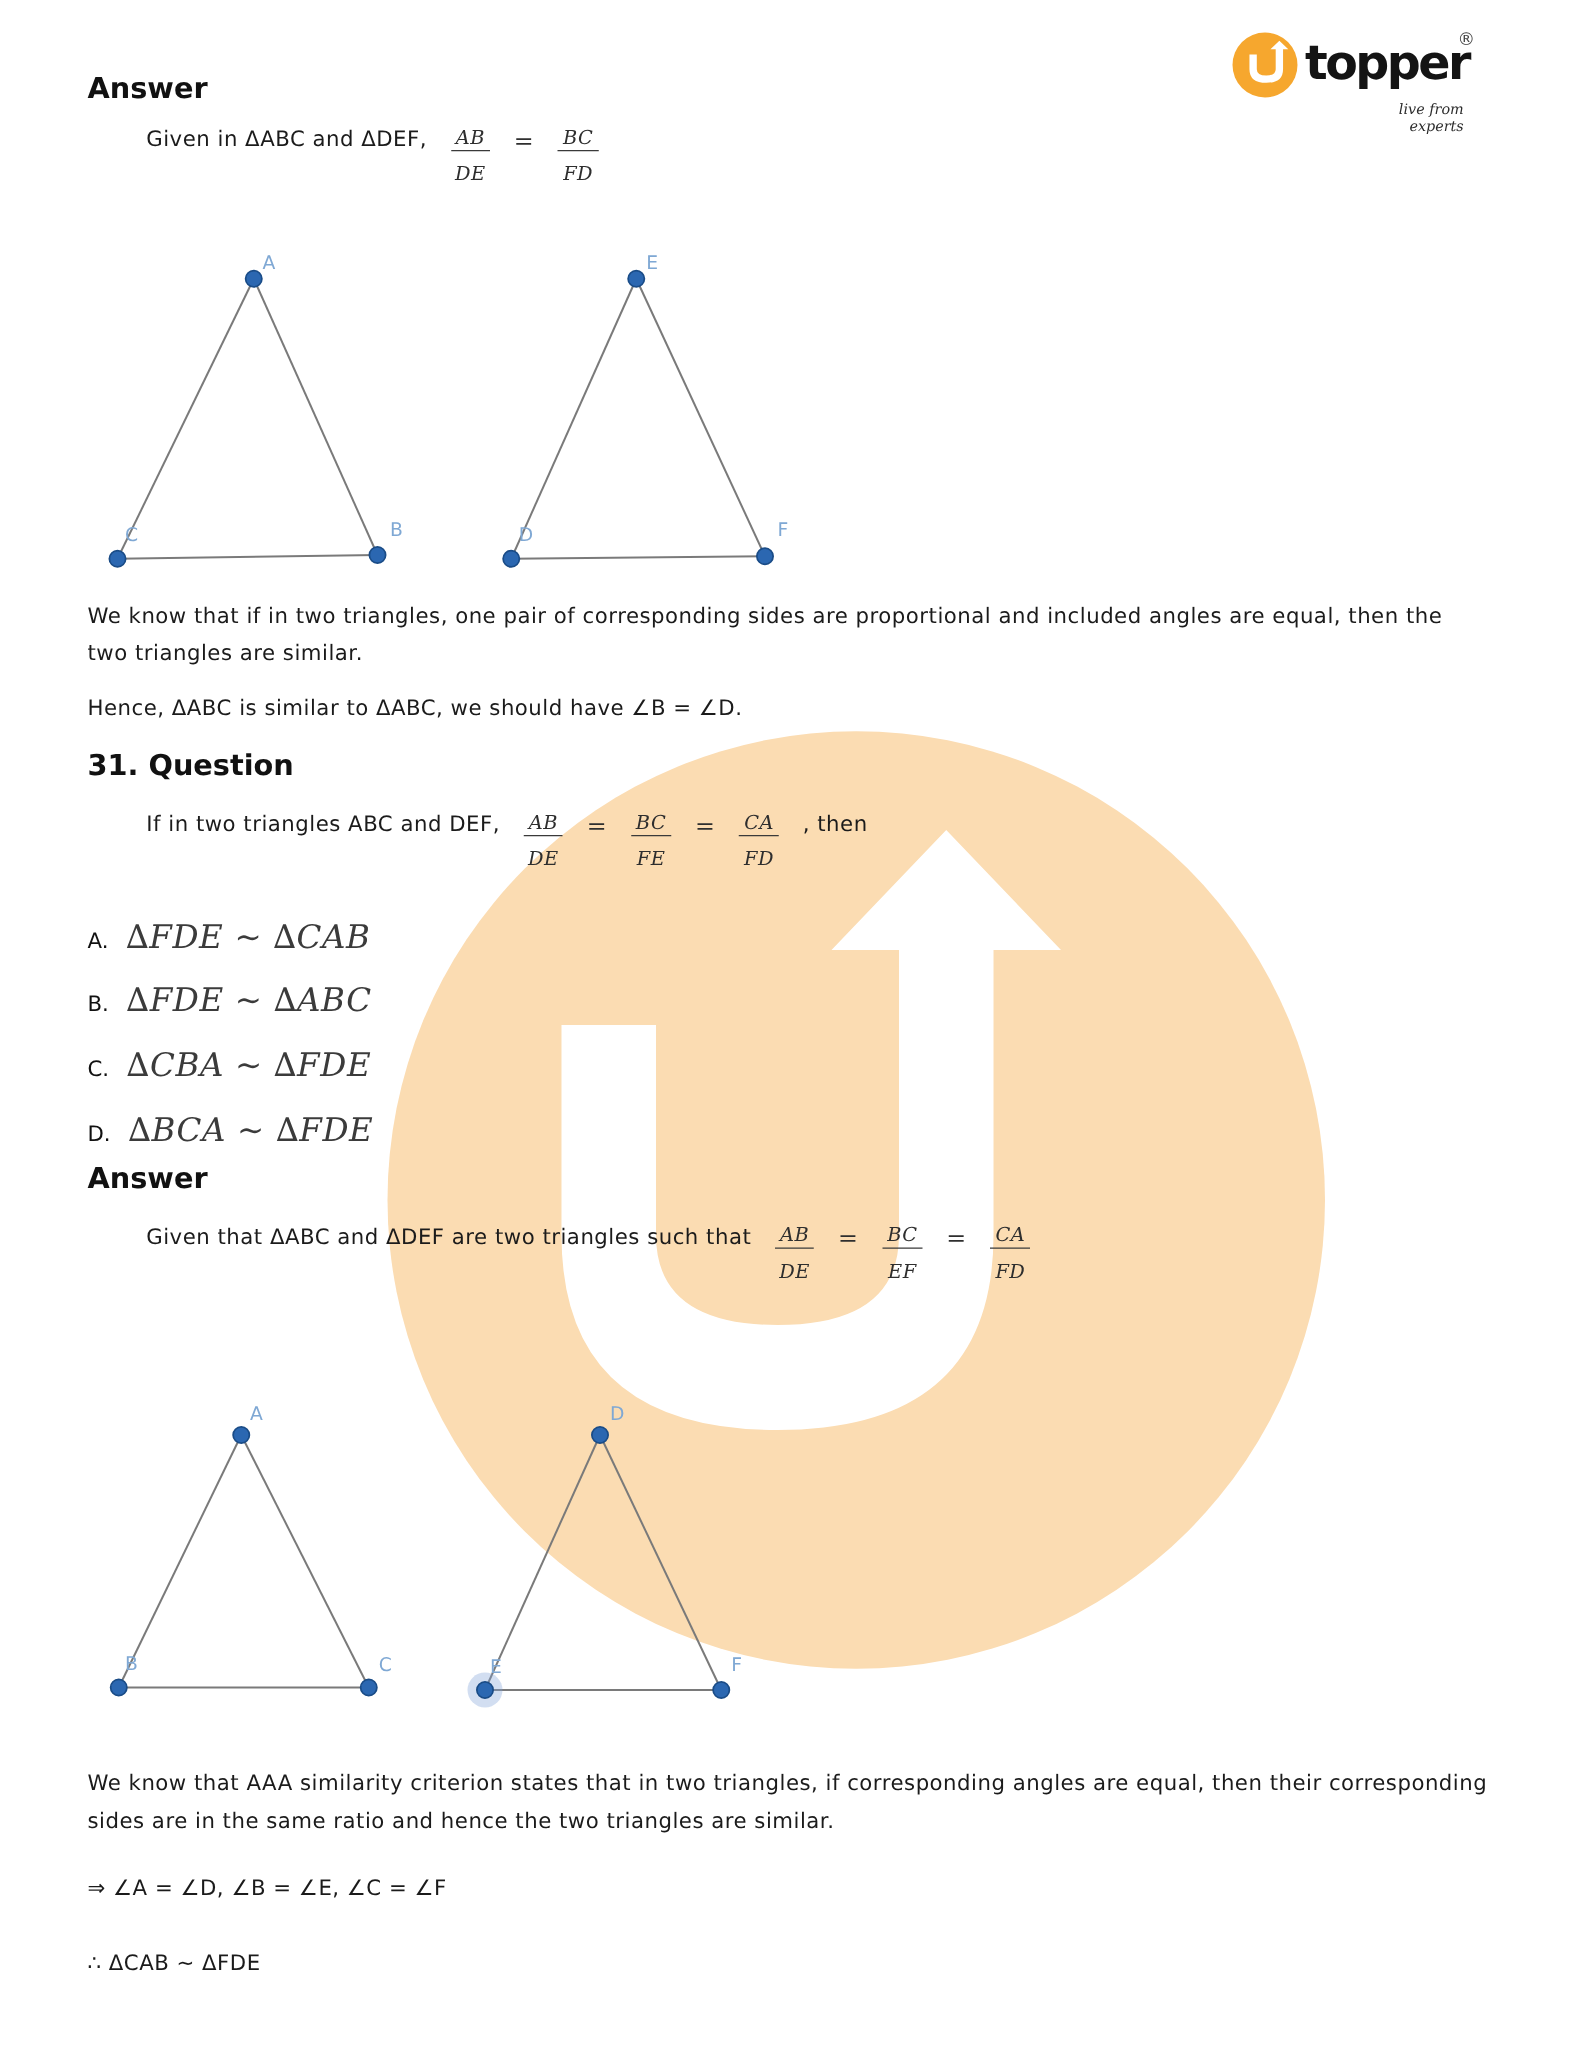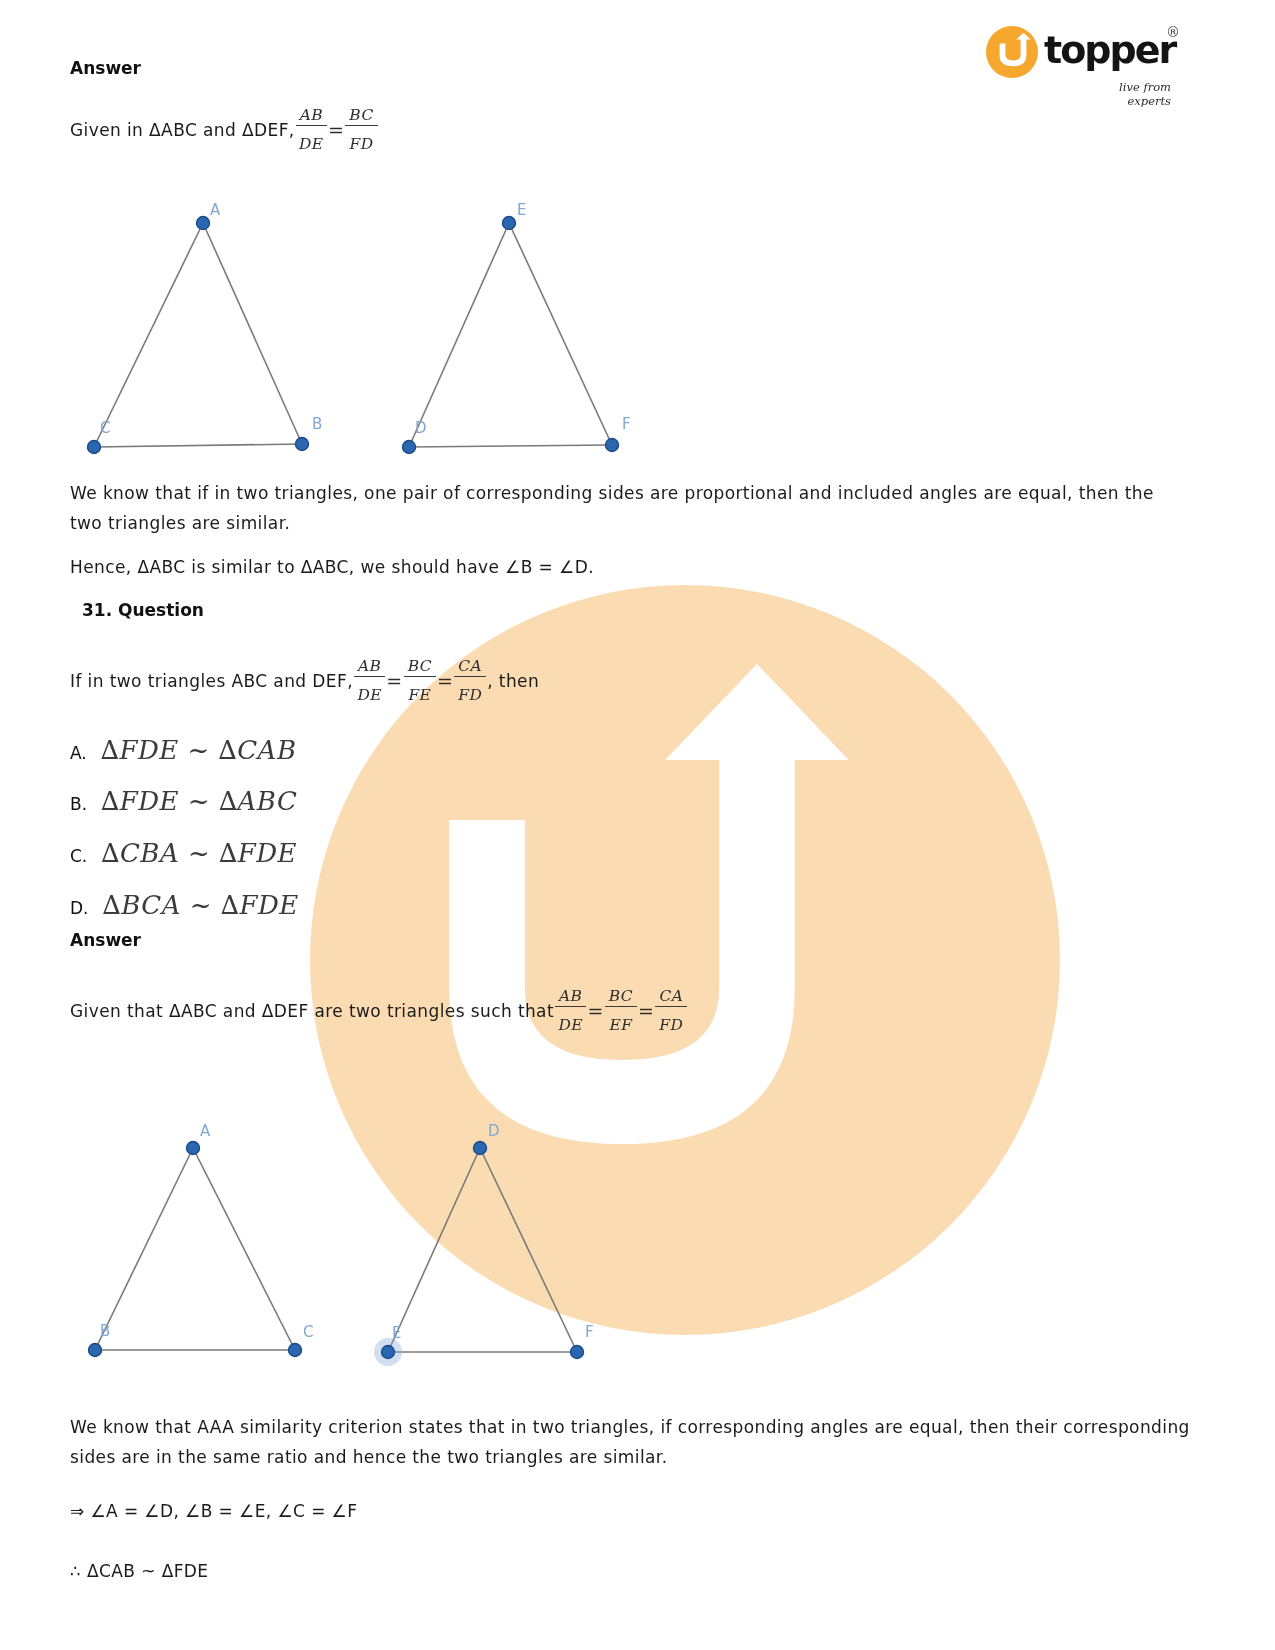--- a/index.html
+++ b/index.html
@@ -1,23 +1,23 @@
 <!DOCTYPE html>
 <html><head>
 <meta charset="utf-8">
 <style>
   html,body{margin:0;padding:0;background:#ffffff;}
   .page{position:relative;width:1275px;height:1650px;background:#ffffff;overflow:hidden;
         font-family:"DejaVu Sans","Liberation Sans",sans-serif;color:#1b1b1b;}
   .abs{position:absolute;}
   .watermark{position:absolute;left:0;top:0;z-index:0;}
   .content{position:absolute;left:0;top:0;width:1275px;height:1650px;z-index:1;}
-  .heading{font-weight:bold;font-size:17px;color:#111;}
+  .heading{font-weight:bold;font-size:23px;color:#111;}
   .body-text{font-size:17px;line-height:30px;letter-spacing:0.4px;color:#1b1b1b;}
-  .mrow{display:flex;align-items:center;gap:1px;font-size:17px;letter-spacing:0.4px;}
+  .mrow{display:flex;align-items:flex-start;gap:19px;font-size:17px;letter-spacing:0.4px;margin-left:47px;}
   .frac{display:inline-block;text-align:center;font-family:"DejaVu Serif","Liberation Serif",serif;
         font-style:italic;font-size:15.5px;line-height:1.12;color:#2e2e2e;}
   .frac .num{display:block;border-bottom:1.4px solid #3a3a3a;padding:0 4px 1px;}
   .frac .den{display:block;padding-top:10px;}
   .feq{font-family:"DejaVu Serif","Liberation Serif",serif;font-size:19px;color:#2e2e2e;}
   .opt-row{position:absolute;display:flex;align-items:baseline;gap:14px;}
   .opt-letter{font-size:17px;color:#111;}
   .opt-formula{font-family:"DejaVu Serif","Liberation Serif",serif;font-style:italic;
                font-size:26px;color:#3b3b3b;letter-spacing:0.5px;}
   .brand-text{font-weight:bold;font-size:38px;letter-spacing:-2px;color:#141414;}
@@ -91,21 +91,21 @@
       <text class="vlabel" x="252" y="244">B</text>
       <text class="vlabel" x="457" y="30">E</text>
       <text class="vlabel" x="355" y="248">D</text>
       <text class="vlabel" x="562" y="244">F</text>
     </svg>
 
     <div class="abs body-text" style="left:70px;top:478px;width:1120px;">We know that if in two triangles, one pair of corresponding sides are proportional and included angles are equal, then the two triangles are similar.</div>
 
     <div class="abs body-text" style="left:70px;top:552px;width:1120px;">Hence, ΔABC is similar to ΔABC, we should have ∠B = ∠D.</div>
 
-    <div class="abs heading" style="left:82px;top:600px;">31. Question</div>
+    <div class="abs heading" style="left:70px;top:600px;">31. Question</div>
 
     <div class="mrow abs" style="left:70px;top:650px;height:62px;">
       <span>If in two triangles ABC and DEF,</span>
       <span class="frac">
         <span class="num">AB</span>
         <span class="den">DE</span>
       </span>
       <span class="feq">=</span>
       <span class="frac">
         <span class="num">BC</span>

